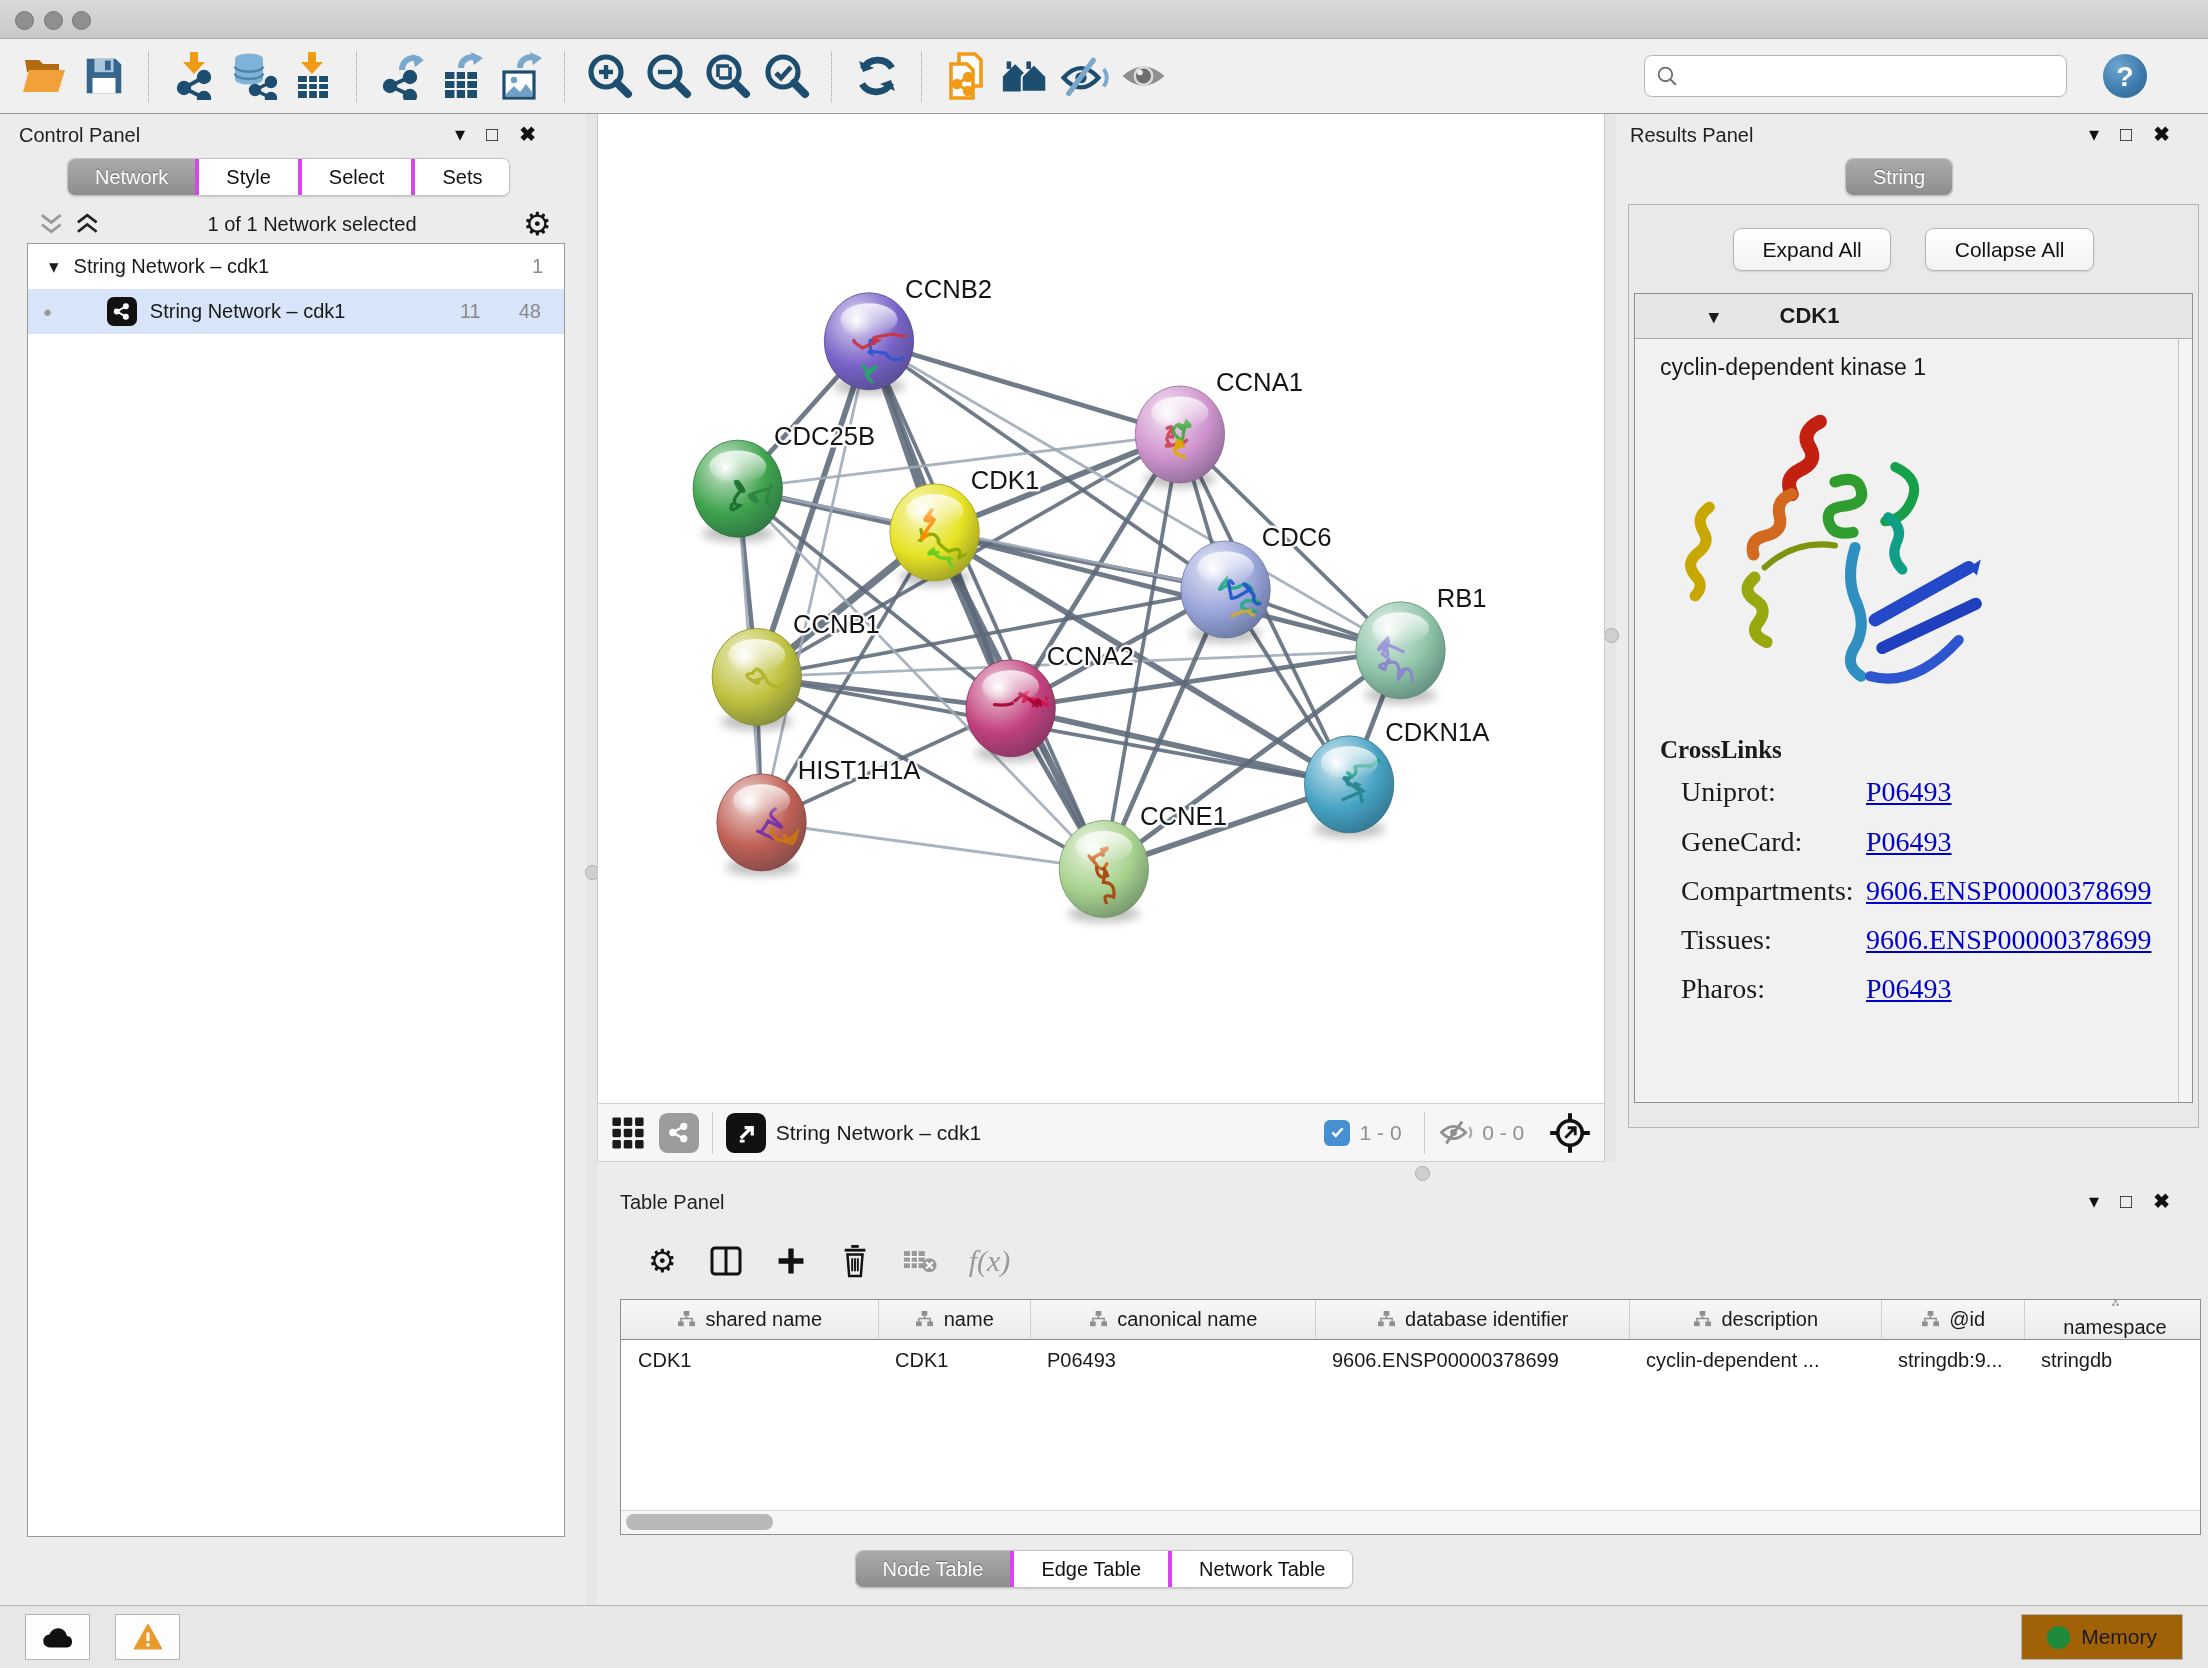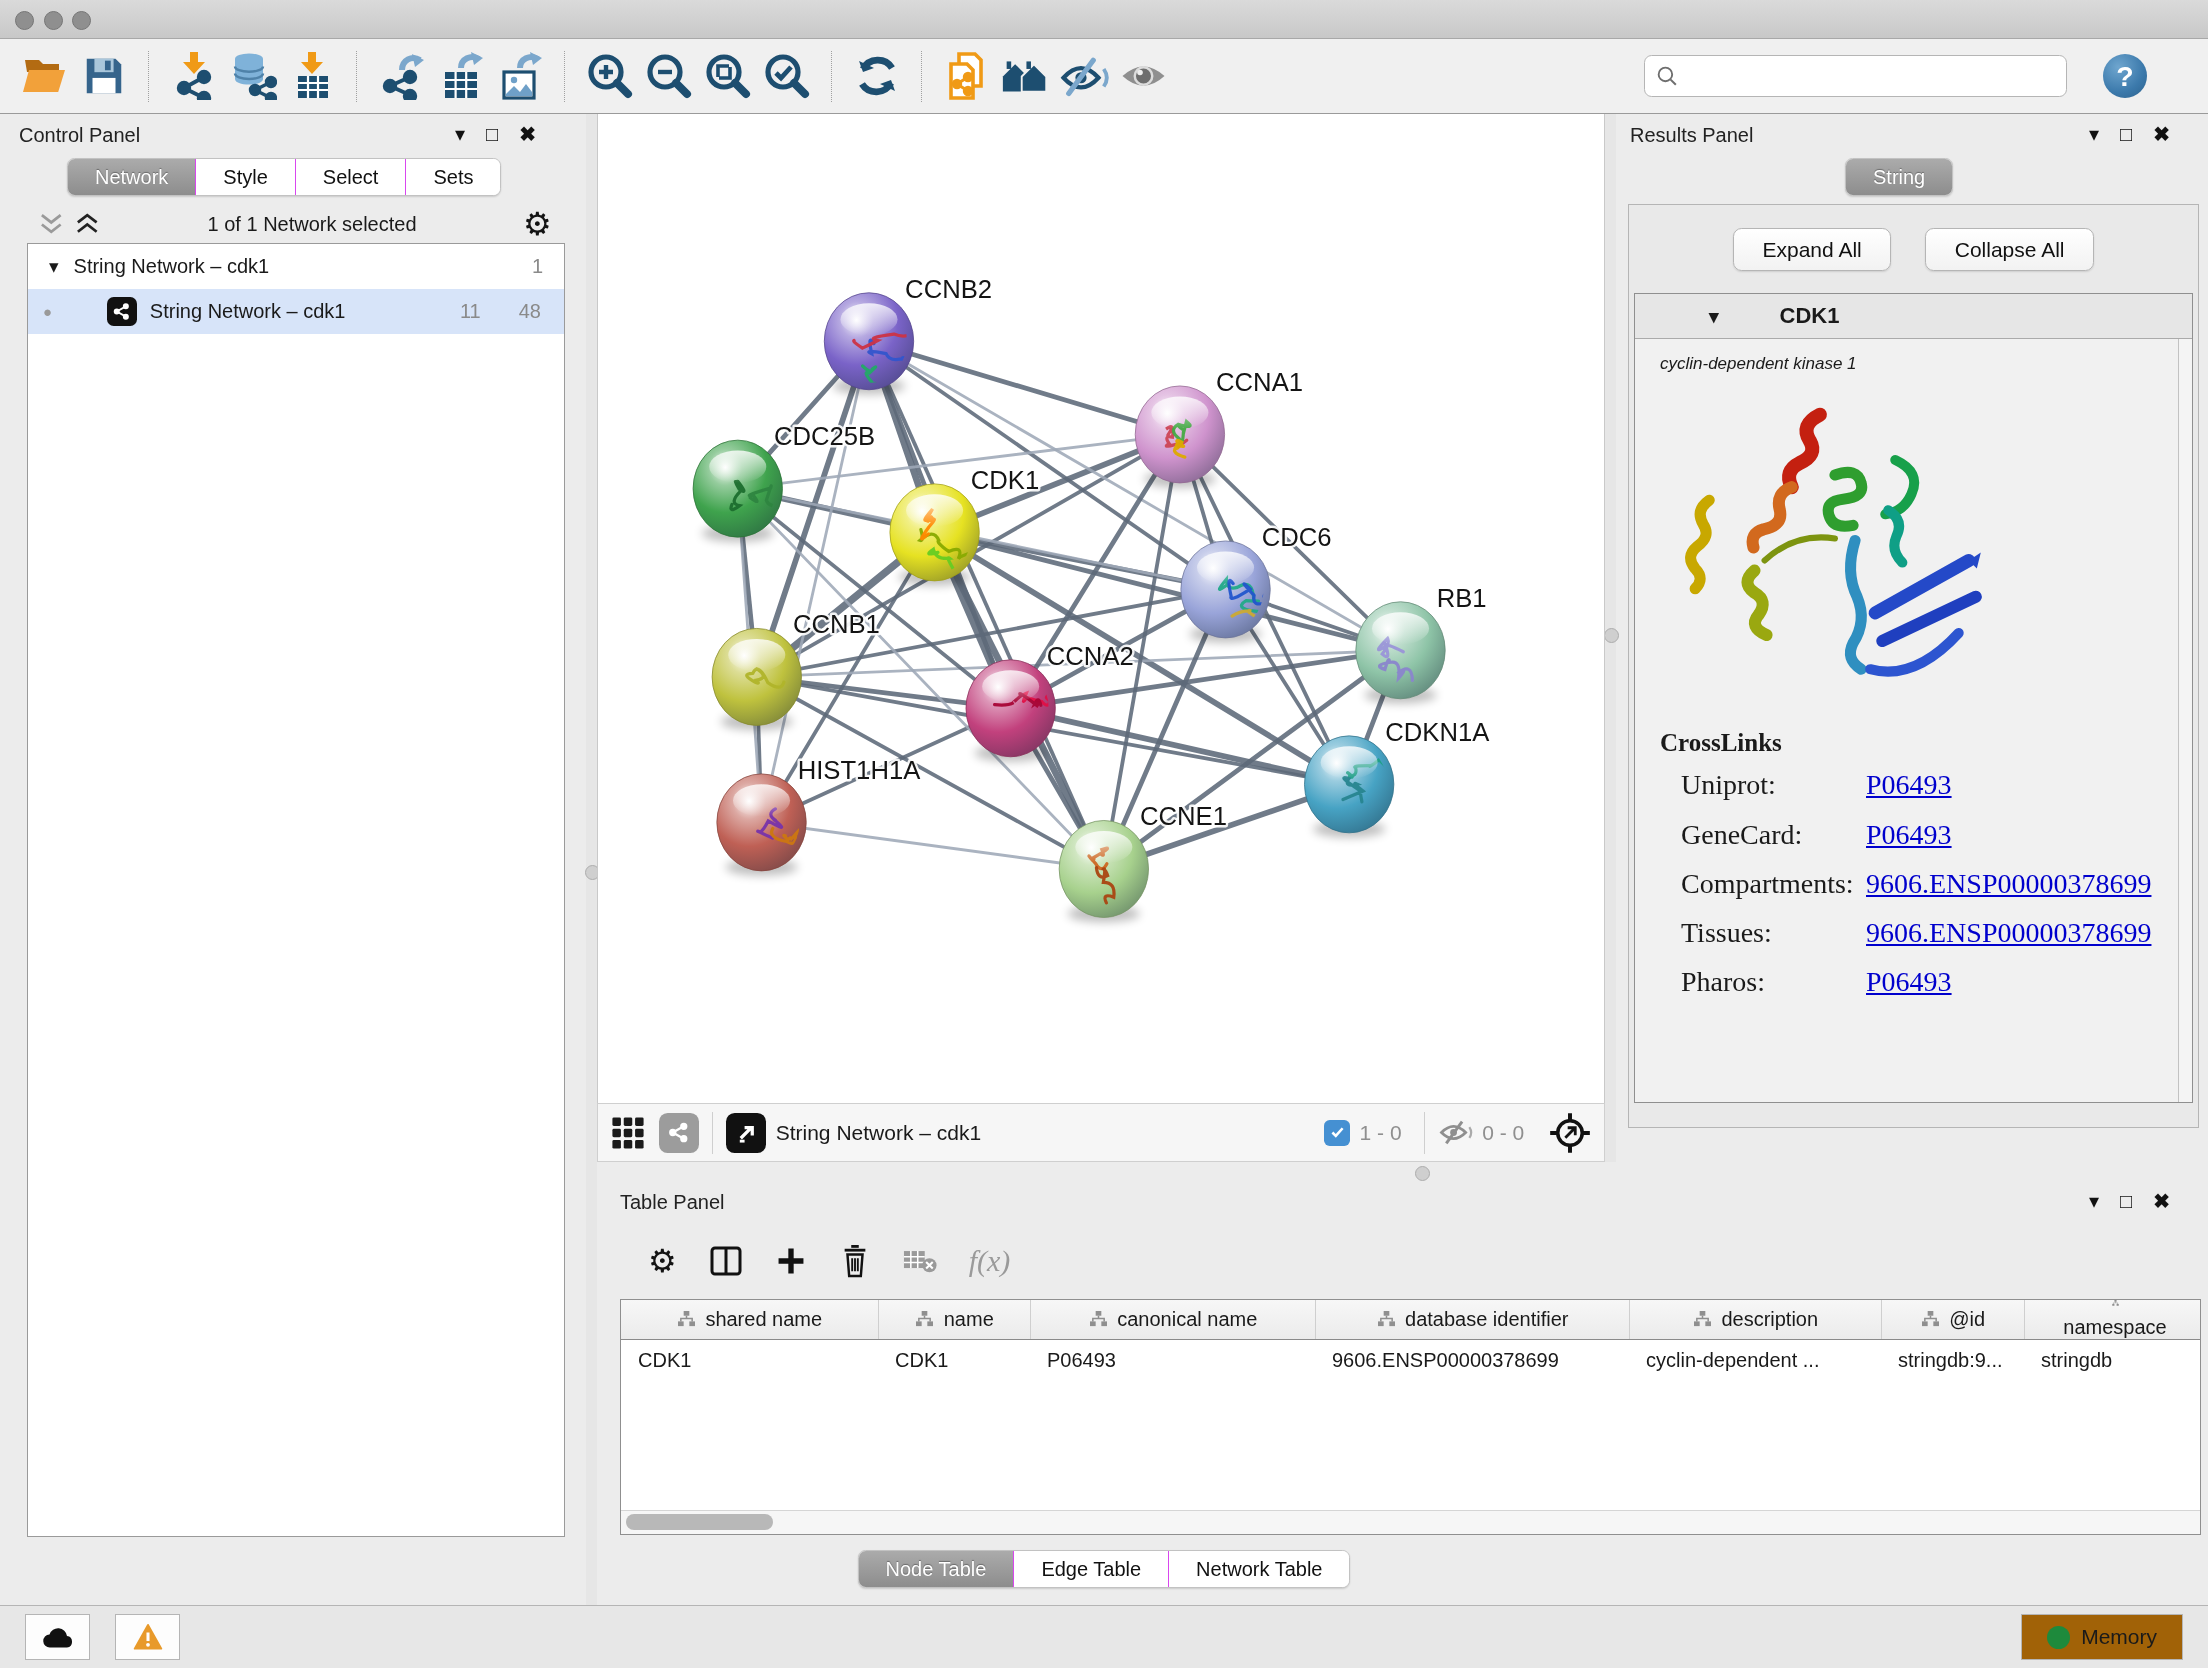--- a/index.html
+++ b/index.html
@@ -23,21 +23,21 @@
     font-family:"Liberation Sans",sans-serif;background:transparent;}
   .helpbtn{width:44px;height:44px;border-radius:50%;margin-left:36px;margin-right:46px;
     background:radial-gradient(circle at 35% 30%,#6fa6cf,#3b79ab 60%,#2d618c);
     color:#fff;font-size:28.5px;font-weight:bold;display:flex;align-items:center;justify-content:center;flex:0 0 auto;}
   
   .phdr{position:absolute;font-size:20px;color:#222;}
   .pctl{position:absolute;display:flex;gap:21px;align-items:center;font-size:20px;color:#111;}
   .pctl span{cursor:default;}
   .tabgroup{display:inline-flex;border-radius:7.6px;overflow:hidden;border:1px solid #c2c2c2;
     background:#fff;box-shadow:0 1px 1.9px rgba(0,0,0,.15);}
-  .tab{padding:6.7px 27px;font-size:20px;background:#fff;color:#111;border-left:1px solid #d946ef;white-space:nowrap;}
+  .tab{padding:6.7px 27px;font-size:20px;background:#fff;color:#111;border-left:4px solid #d946ef;white-space:nowrap;}
   .tab:first-child{border-left:none;}
   .tab.sel{background:linear-gradient(#ababab,#8d8d8d);color:#fff;text-shadow:0 -1px 1px rgba(0,0,0,.35);}
   
   .ctl-tabs{position:absolute;left:67px;top:158px;}
   .subhdr{position:absolute;left:27px;top:205px;width:538px;height:38px;display:flex;align-items:center;}
   .subhdr .txt{flex:1;text-align:center;font-size:20px;}
   .gear{font-size:32px;color:#141414;line-height:1;}
   .netlist{position:absolute;left:27px;top:243px;width:538px;height:1294px;background:#fff;
     border:1.9px solid #9a9a9a;box-sizing:border-box;}
   .nrow{height:45px;display:flex;align-items:center;font-size:20px;}
@@ -63,21 +63,21 @@
   .resbox{position:absolute;left:1628px;top:204px;width:571px;height:924px;background:#e9e9e9;
     border:1px solid #b5b5b5;box-sizing:border-box;}
   .btnrow{position:absolute;left:1628px;top:228px;width:571px;display:flex;justify-content:center;gap:34px;}
   .wbtn{background:linear-gradient(#ffffff,#f2f2f2);border:1px solid #b5b5b5;border-radius:8.6px;
     padding:8.6px 28.5px;font-size:21px;color:#111;box-shadow:0 1px 1.9px rgba(0,0,0,.12);}
   .entrybox{position:absolute;left:1634px;top:293px;width:559px;height:810px;background:#f1f1f1;
     border:1.9px solid #8f8f8f;box-sizing:border-box;}
   .entryhdr{height:44px;background:#e6e6e6;border-bottom:1px solid #aaa;display:flex;
     align-items:center;font-size:22px;font-weight:bold;}
   .entrybody{position:relative;height:calc(100% - 45px);}
-  .edesc{padding:15px 0 0 25px;font-size:17px;font-style:italic;}
+  .edesc{padding:15px 0 0 25px;font-size:23px;}
   .xl-title{font-family:"Liberation Serif",serif;font-weight:bold;font-size:25px;
     padding:17px 0 3.8px 25px;}
   .xlrow{display:flex;font-family:Liberation Serif, serif;font-size:28px;padding:8.6px 0 8.6px 46px;}
   .xlrow .lbl{width:185px;color:#1a1a1a;}
   .xlrow a{color:#0000cd;text-decoration:underline;}
   .vscroll{position:absolute;right:0;top:0;width:13.3px;height:100%;background:#f4f4f4;
     border-left:1px solid #c2c2c2;}
   .tbl-toolbar{position:absolute;left:616px;top:1227px;width:1592px;height:67px;background:#ececec;
     display:flex;align-items:center;gap:32px;padding-left:32px;box-sizing:border-box;}
   .fx{font-family:"Liberation Serif",serif;font-style:italic;font-size:30px;color:#9a9a9a;}

